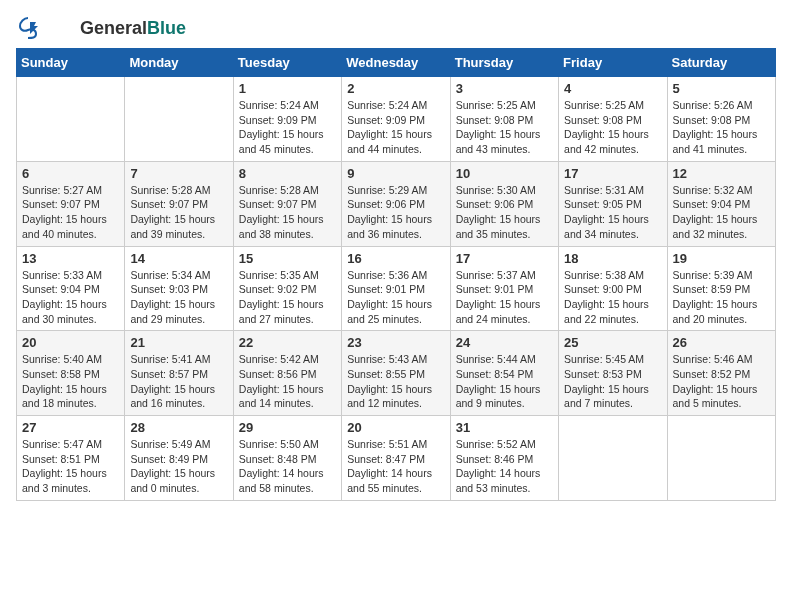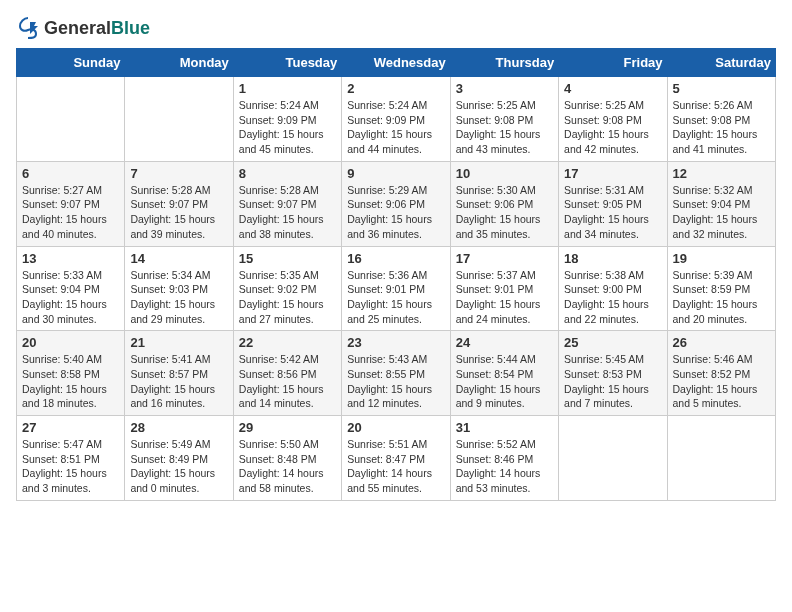--- a/index.html
+++ b/index.html
@@ -18,20 +18,21 @@
     }
     .logo {
       display: flex;
       align-items: center;
       gap: 4px;
     }
     .logo-text-general {
       font-size: 18px;
       font-weight: bold;
       color: #333;
+      margin-left: 36px;
     }
     .logo-text-blue {
       font-size: 18px;
       font-weight: bold;
       color: #0f766e;
     }
     .logo-icon {
       width: 24px;
       height: 24px;
     }
@@ -52,21 +53,21 @@
       width: 100%;
       border-collapse: collapse;
       border: 1px solid #ccc;
     }
     .calendar th {
       background-color: #1a5fa8;
       color: white;
       padding: 6px 4px;
       font-size: 13px;
       font-weight: bold;
-      text-align: right;
+      text-align: left;
       border: 1px solid #1a5fa8;
     }
     .calendar td {
       vertical-align: top;
       border: 1px solid #ccc;
       padding: 4px 5px;
       width: 108px;
       min-height: 80px;
       font-size: 11px;
       color: #333;

